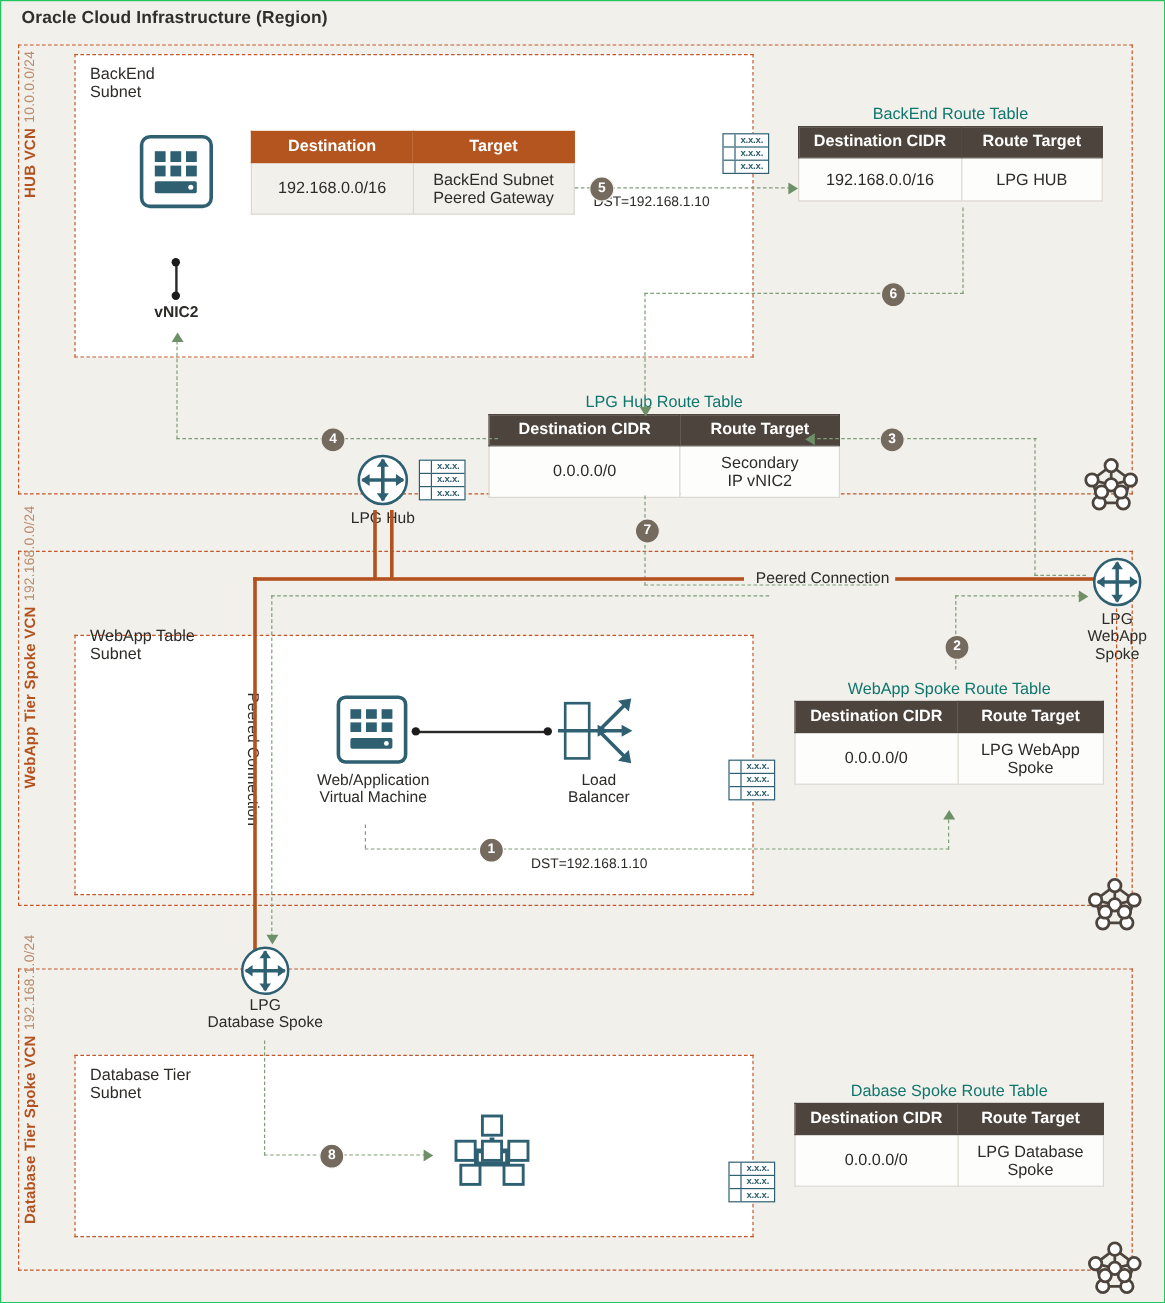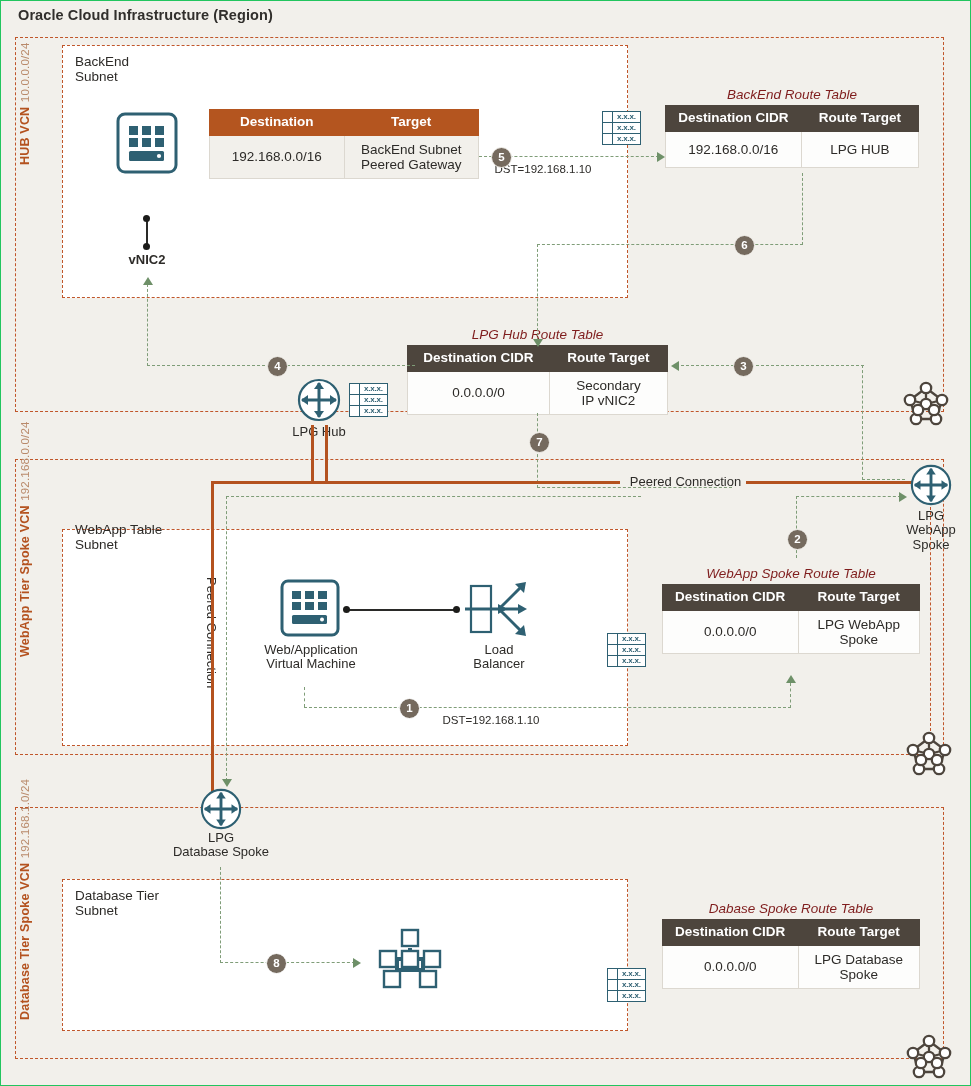--- a/index.html
+++ b/index.html
@@ -43,22 +43,22 @@
     background:#ffffff;
   }
   .subnet-title{
     position:absolute;
     font-size:13.5px;color:#2d2b28;line-height:1.12;
   }
 
   
   .rt{position:absolute;}
   .rt-cap{
-    text-align:center;font-size:13.5px;color:#7f1d1d;
-    margin-bottom:3px;white-space:nowrap;font-style:italic;
+    text-align:center;font-size:13.5px;color:#0f766e;
+    margin-bottom:3px;white-space:nowrap;
   }
   .rt-tbl{
     border-collapse:collapse;width:100%;
     box-shadow:0 0 0 0 transparent;
     table-layout:fixed;
   }
   .rt-tbl th{
     color:#ffffff;font-size:13.5px;font-weight:bold;
     padding:5px 6px;text-align:center;line-height:1.1;
   }
@@ -243,21 +243,21 @@
     <div class="r">
         <div class="c1"></div>
         <div class="c2">x.x.x.</div>
       </div>
     <div class="r">
         <div class="c1"></div>
         <div class="c2">x.x.x.</div>
       </div>
   </div>
 
-  <div class="rt" style="left:406px;top:326px;width:261px;">
+  <div class="rt" style="left:406px;top:326px;width:293px;">
     <div class="rt-cap">LPG Hub Route Table</div>
     <table class="rt-tbl">
       <tbody>
           <tr>
         <th class="th-dark" style="width:55%">Destination CIDR</th>
         <th class="th-dark" style="width:45%">Route Target</th>
       </tr>
       <tr>
         <td style="padding:10px 4px;">0.0.0.0/0</td>
         <td style="white-space:pre-line;padding:6px 4px;">Secondary

